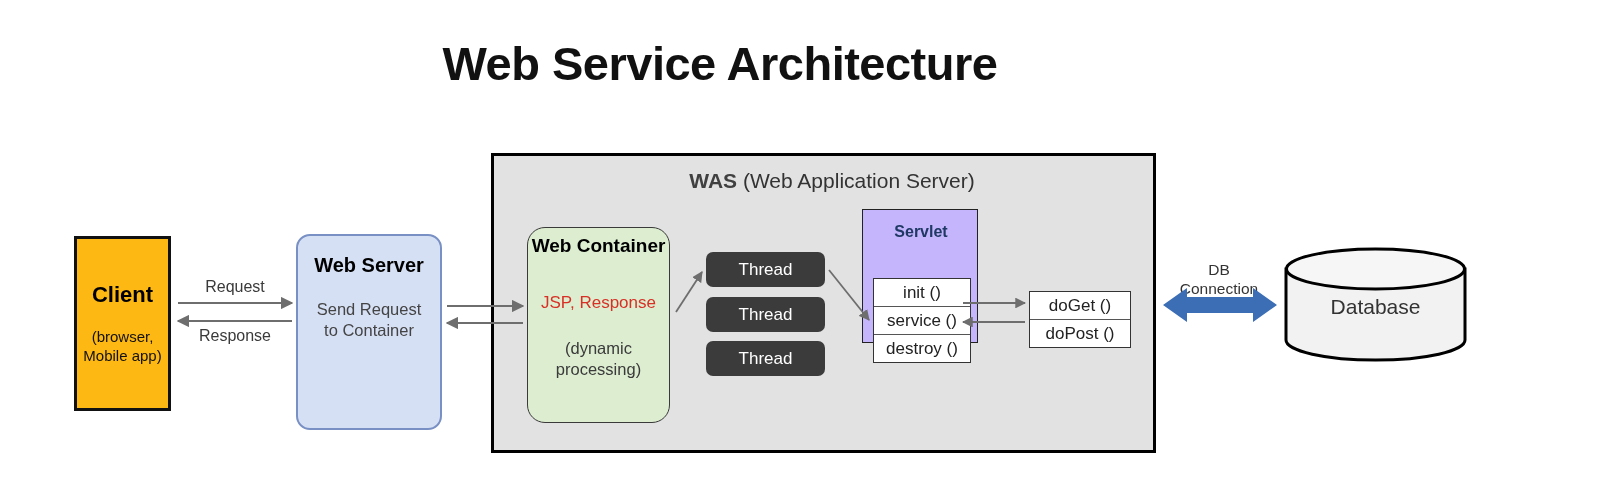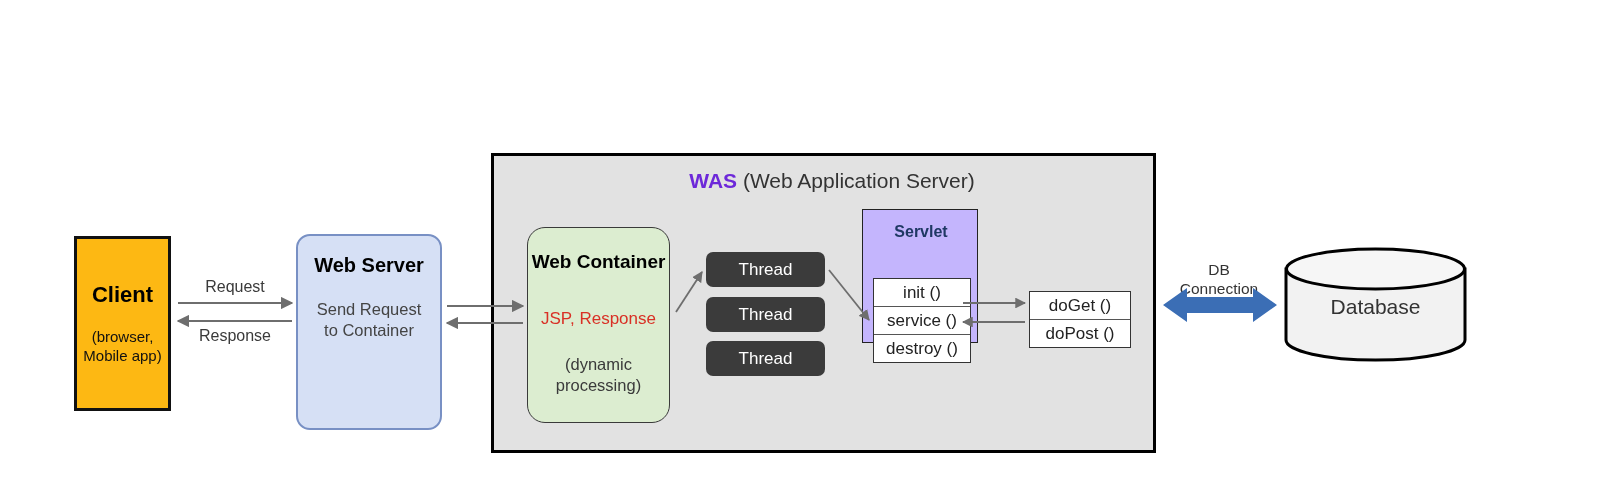--- a/index.html
+++ b/index.html
@@ -101,34 +101,34 @@
   }
   #was-title {
     left: 520px; top: 169px; width: 600px;
     text-align: center;
     font-size: 21px;
     color: #333333;
     white-space: nowrap;
   }
   #was-title .was-strong {
     font-weight: 700;
-    color: #6d28d9;
+    color: #404040;
     margin-left: 24px;
   }
 
   
   #webcontainer-box {
     left: 527px; top: 227px; width: 143px; height: 196px;
     background: #DCEDD0;
     border: 1.5px solid #3a3a3a;
     border-radius: 18px;
     display: flex;
     flex-direction: column;
     align-items: center;
-    padding-top: 23px;
+    padding-top: 7px;
   }
   #webcontainer-title {
     font-size: 19px;
     font-weight: 700;
     color: #000000;
   }
   #webcontainer-jsp {
     margin-top: 36px;
     font-size: 17px;
     color: #D93025;
@@ -230,20 +230,21 @@
   #arrows {
     left: 0; top: 0; width: 1598px; height: 502px;
     pointer-events: none;
   }
 </style>
 </head>
 <body>
 
 <div id="canvas">
 
+  <div class="abs" id="title">Web Service Architecture</div>
 
   <div class="abs" id="was-panel"></div>
   <div class="abs" id="was-title">
     <span class="was-strong">WAS</span><span> (Web Application Server)</span>
   </div>
 
   <div class="abs" id="client-box">
     <div id="client-title">Client</div>
     <div class="client-sub">(browser,</div>
     <div class="client-sub">Mobile app)</div>

